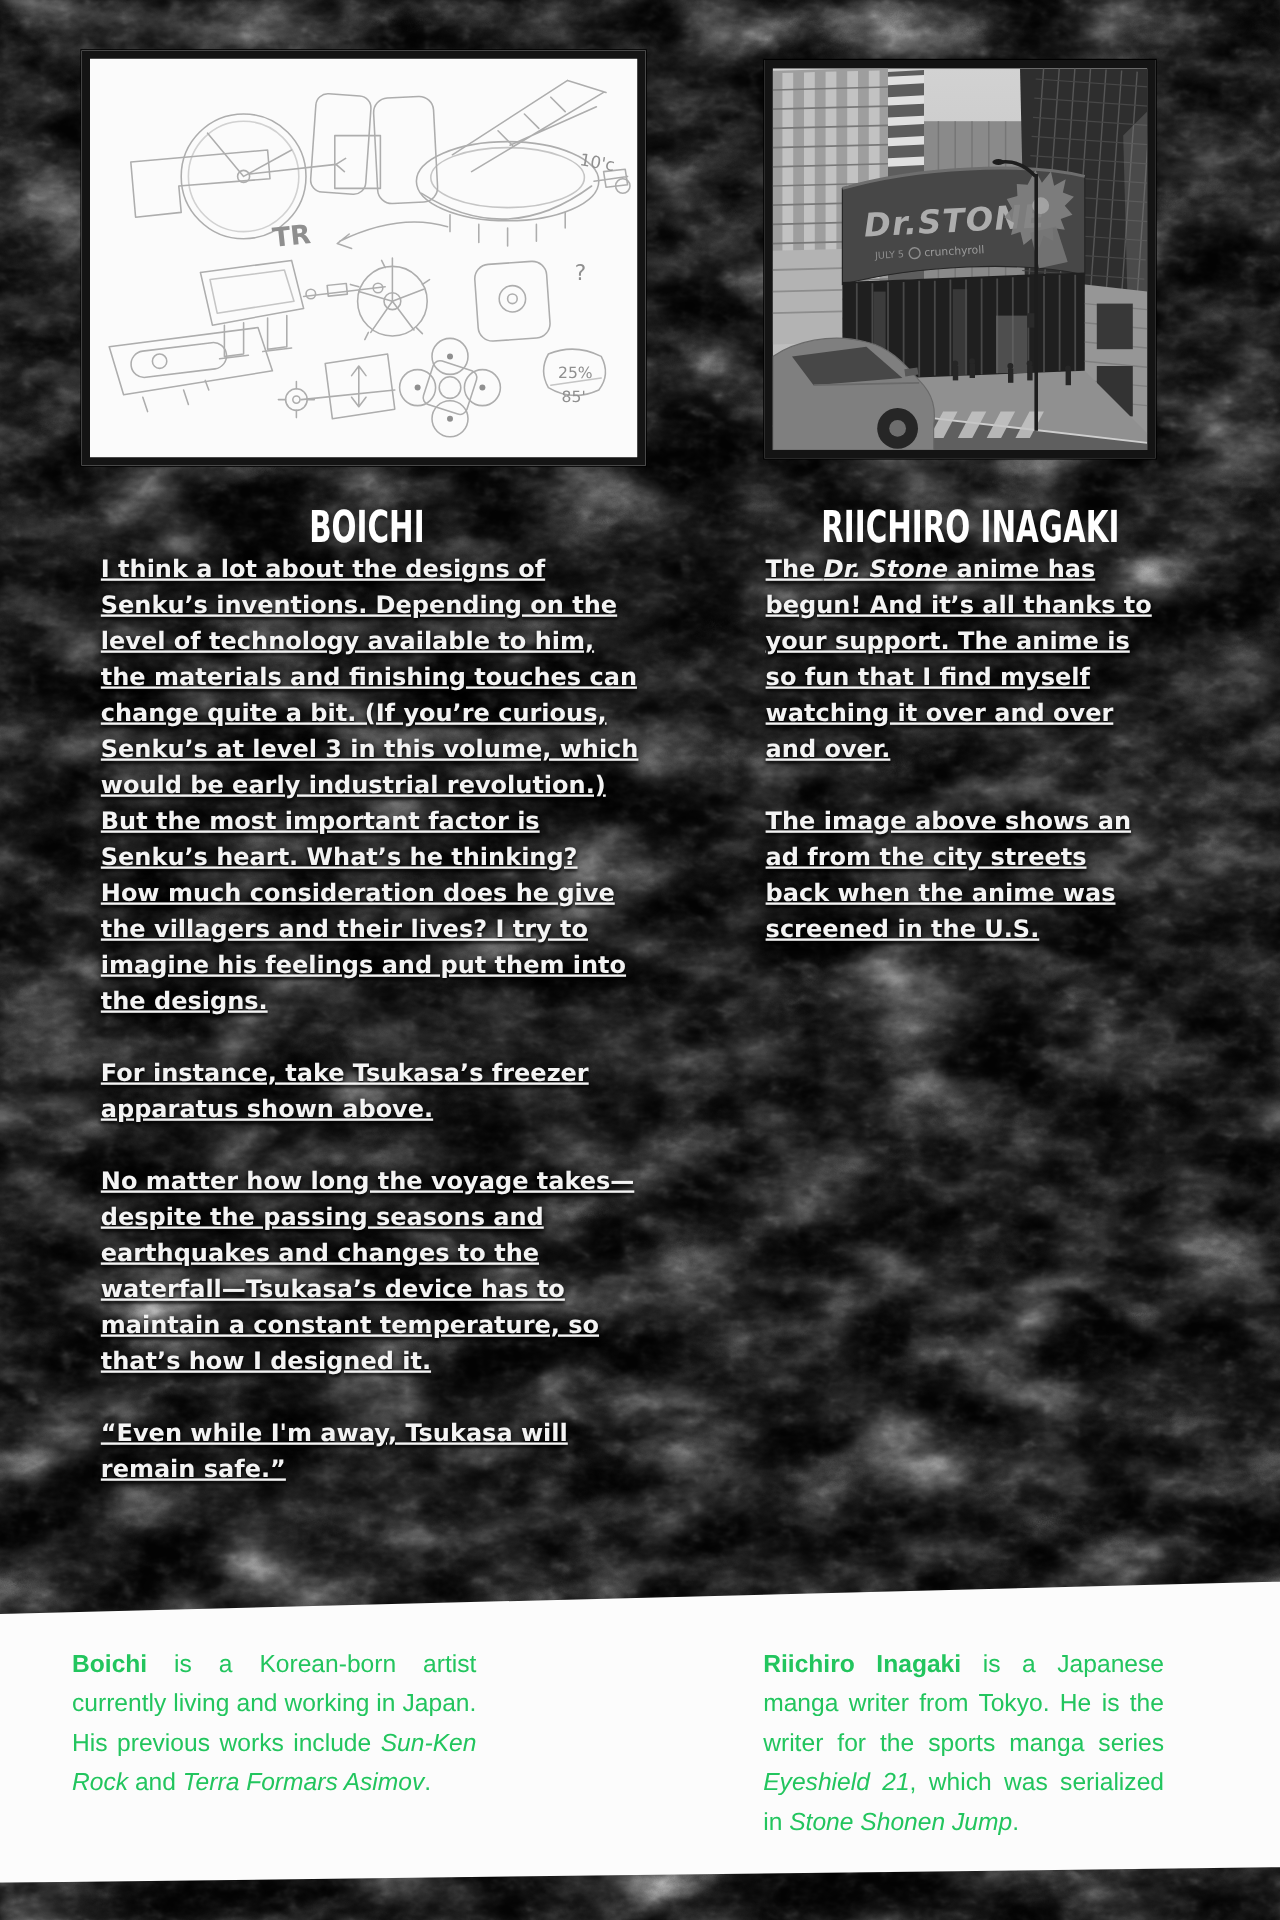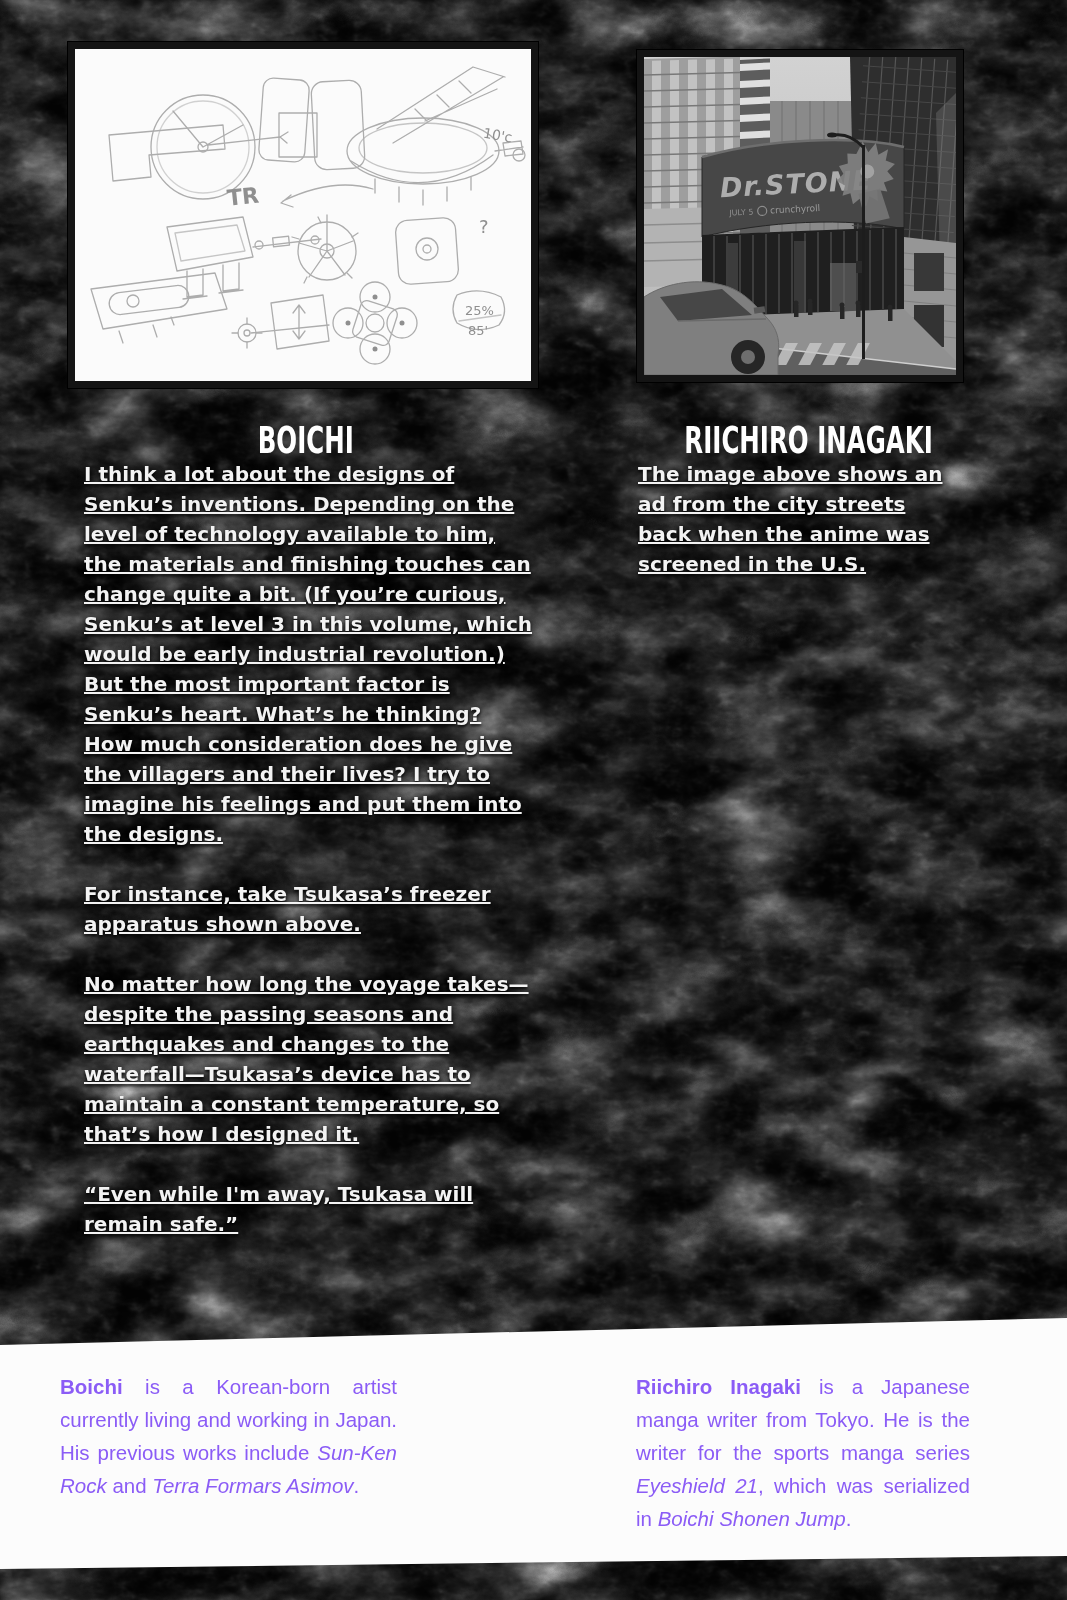--- a/index.html
+++ b/index.html
@@ -20,21 +20,21 @@
   
   .col-body{position:absolute;top:459px;color:#f3f3f3;font-weight:bold;font-size:20px;
         line-height:30px;text-shadow:0 2px 3px rgba(0,0,0,.95),0 0 7px rgba(0,0,0,.65);}
   .col-body.left{left:84px;width:450px;}
   .col-body.right{left:638px;width:322px;}
   .col-body p{margin:0 0 30px 0;text-decoration:underline;}
   
   .white-band{position:absolute;left:0;top:0;width:1067px;height:1600px;background:#fcfcfc;
         clip-path:polygon(0 1345px,1067px 1318px,1067px 1556px,0 1569px);}
   .bio{position:absolute;font-family:"Liberation Sans",sans-serif;font-size:20.5px;
-        line-height:33px;color:#8b5cf6;text-align:justify;}
+        line-height:33px;color:#22c55e;text-align:justify;}
   .bio.left{left:60px;top:1370px;width:337px;}
   .bio.right{left:636px;top:1370px;width:334px;}
   .seg-b{font-weight:bold;}
   .seg-i{font-style:italic;}
   .sketch-note{font-family:"DejaVu Sans",sans-serif;}
 </style>
 </head>
 <body>
 
 <div class="page">
@@ -274,20 +274,21 @@
   <h2 class="col-header right"><span class="squeeze">RIICHIRO INAGAKI</span></h2>
 
   <div class="col-body left">
     <p>I think a lot about the designs of Senku’s inventions. Depending on the level of technology available to him, the materials and finishing touches can change quite a bit. (If you’re curious, Senku’s at level 3 in this volume, which would be early industrial revolution.) But the most important factor is Senku’s heart. What’s he thinking? How much consideration does he give the villagers and their lives? I try to imagine his feelings and put them into the designs.</p>
     <p>For instance, take Tsukasa’s freezer apparatus shown above.</p>
     <p>No matter how long the voyage takes—despite the passing seasons and earthquakes and changes to the waterfall—Tsukasa’s device has to maintain a constant temperature, so that’s how I designed it.</p>
     <p>“Even while I'm away, Tsukasa will remain safe.”</p>
   </div>
 
   <div class="col-body right">
+    <p><span>The </span><span class="seg-i">Dr. Stone</span><span> anime has begun! And it’s all thanks to your support. The anime is so fun that I find myself watching it over and over and over.</span></p>
     <p>The image above shows an ad from the city streets back when the anime was screened in the U.S.</p>
   </div>
 
   <div class="white-band"></div>
   <div class="bio left"><span class="seg-b">Boichi</span><span>  is a Korean-born artist currently living and working in Japan. His previous works include </span><span class="seg-i">Sun-Ken Rock</span><span> and </span><span class="seg-i">Terra Formars Asimov</span><span>.</span></div>
-  <div class="bio right"><span class="seg-b">Riichiro Inagaki</span><span> is a Japanese manga writer from Tokyo. He is the writer for the sports manga series </span><span class="seg-i">Eyeshield 21</span><span>, which was serialized in </span><span class="seg-i">Boichi Shonen Jump</span><span>.</span></div>
+  <div class="bio right"><span class="seg-b">Riichiro Inagaki</span><span> is a Japanese manga writer from Tokyo. He is the writer for the sports manga series </span><span class="seg-i">Eyeshield 21</span><span>, which was serialized in </span><span class="seg-i">Stone Shonen Jump</span><span>.</span></div>
 
 </div>
 
 </body></html>

